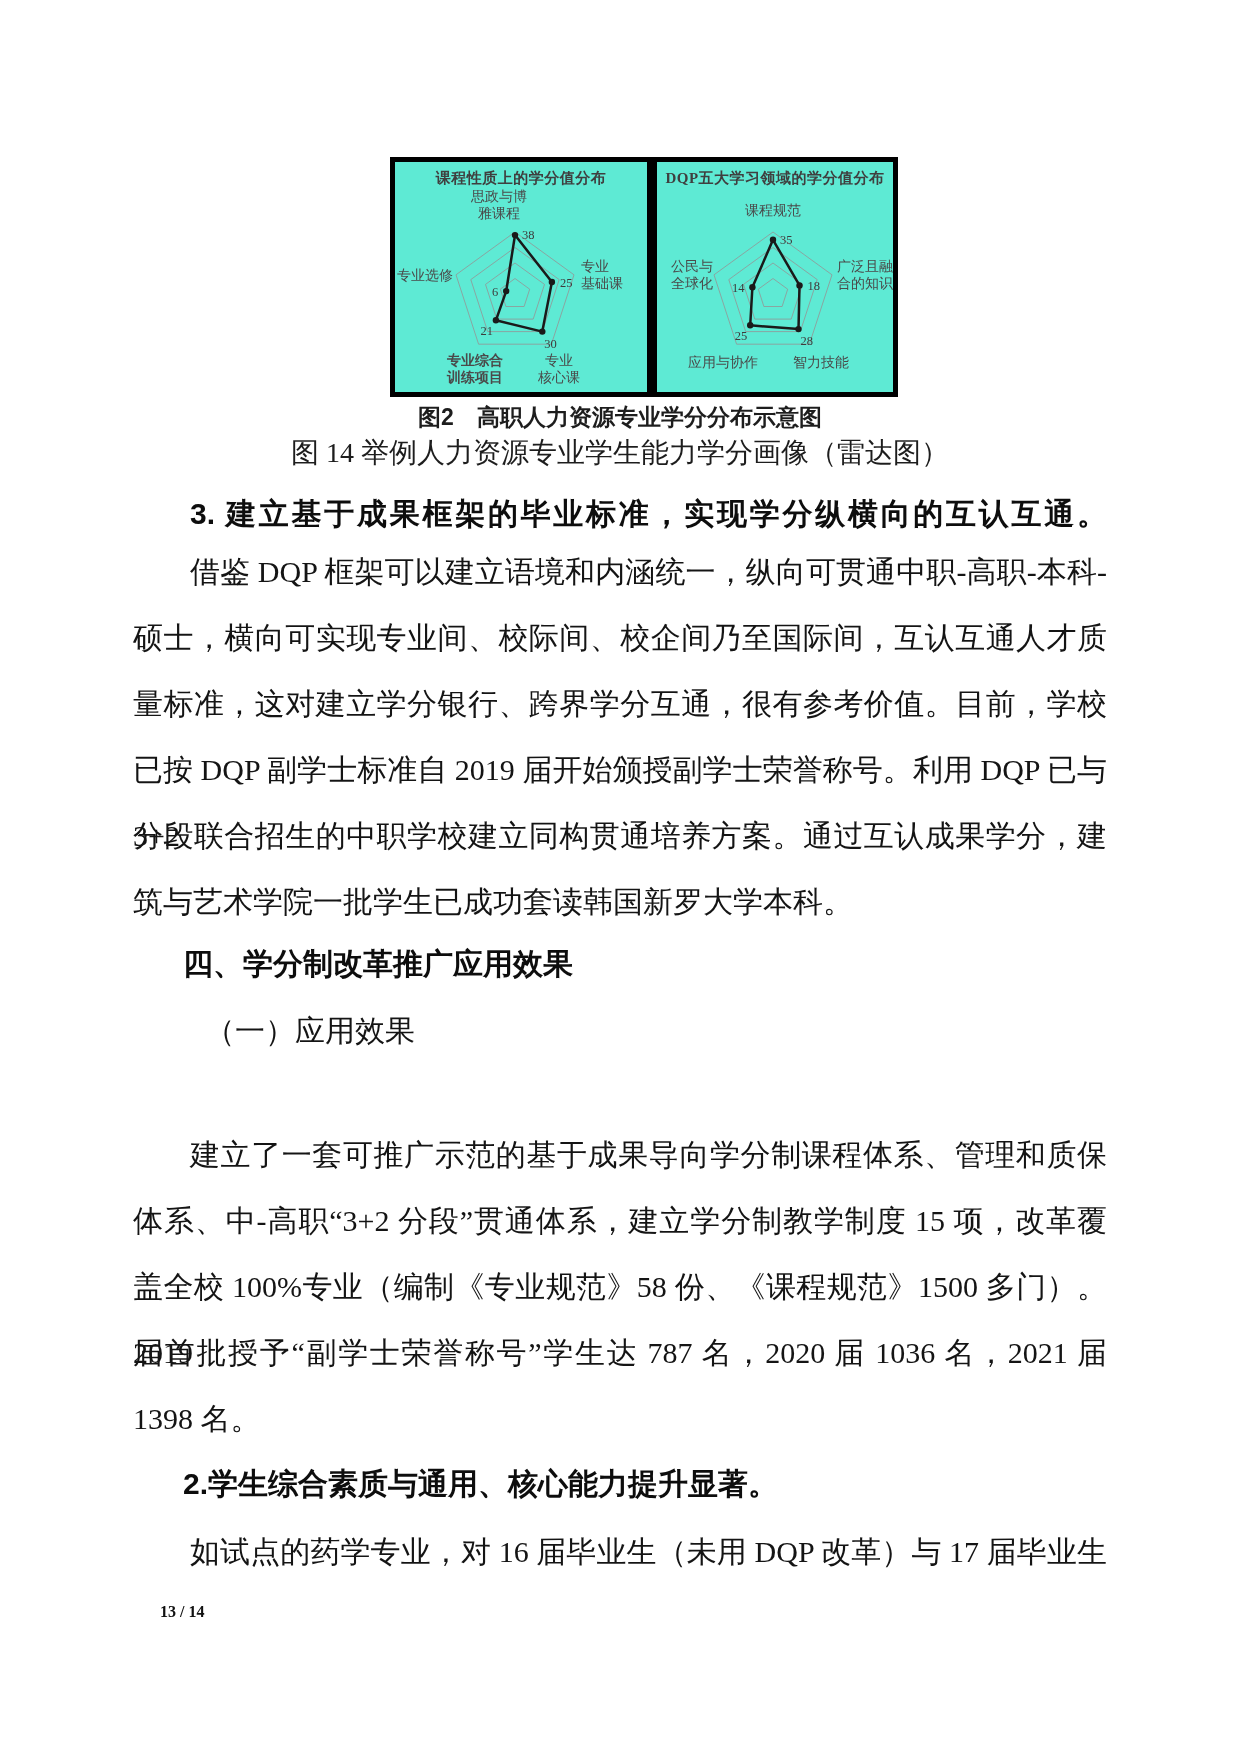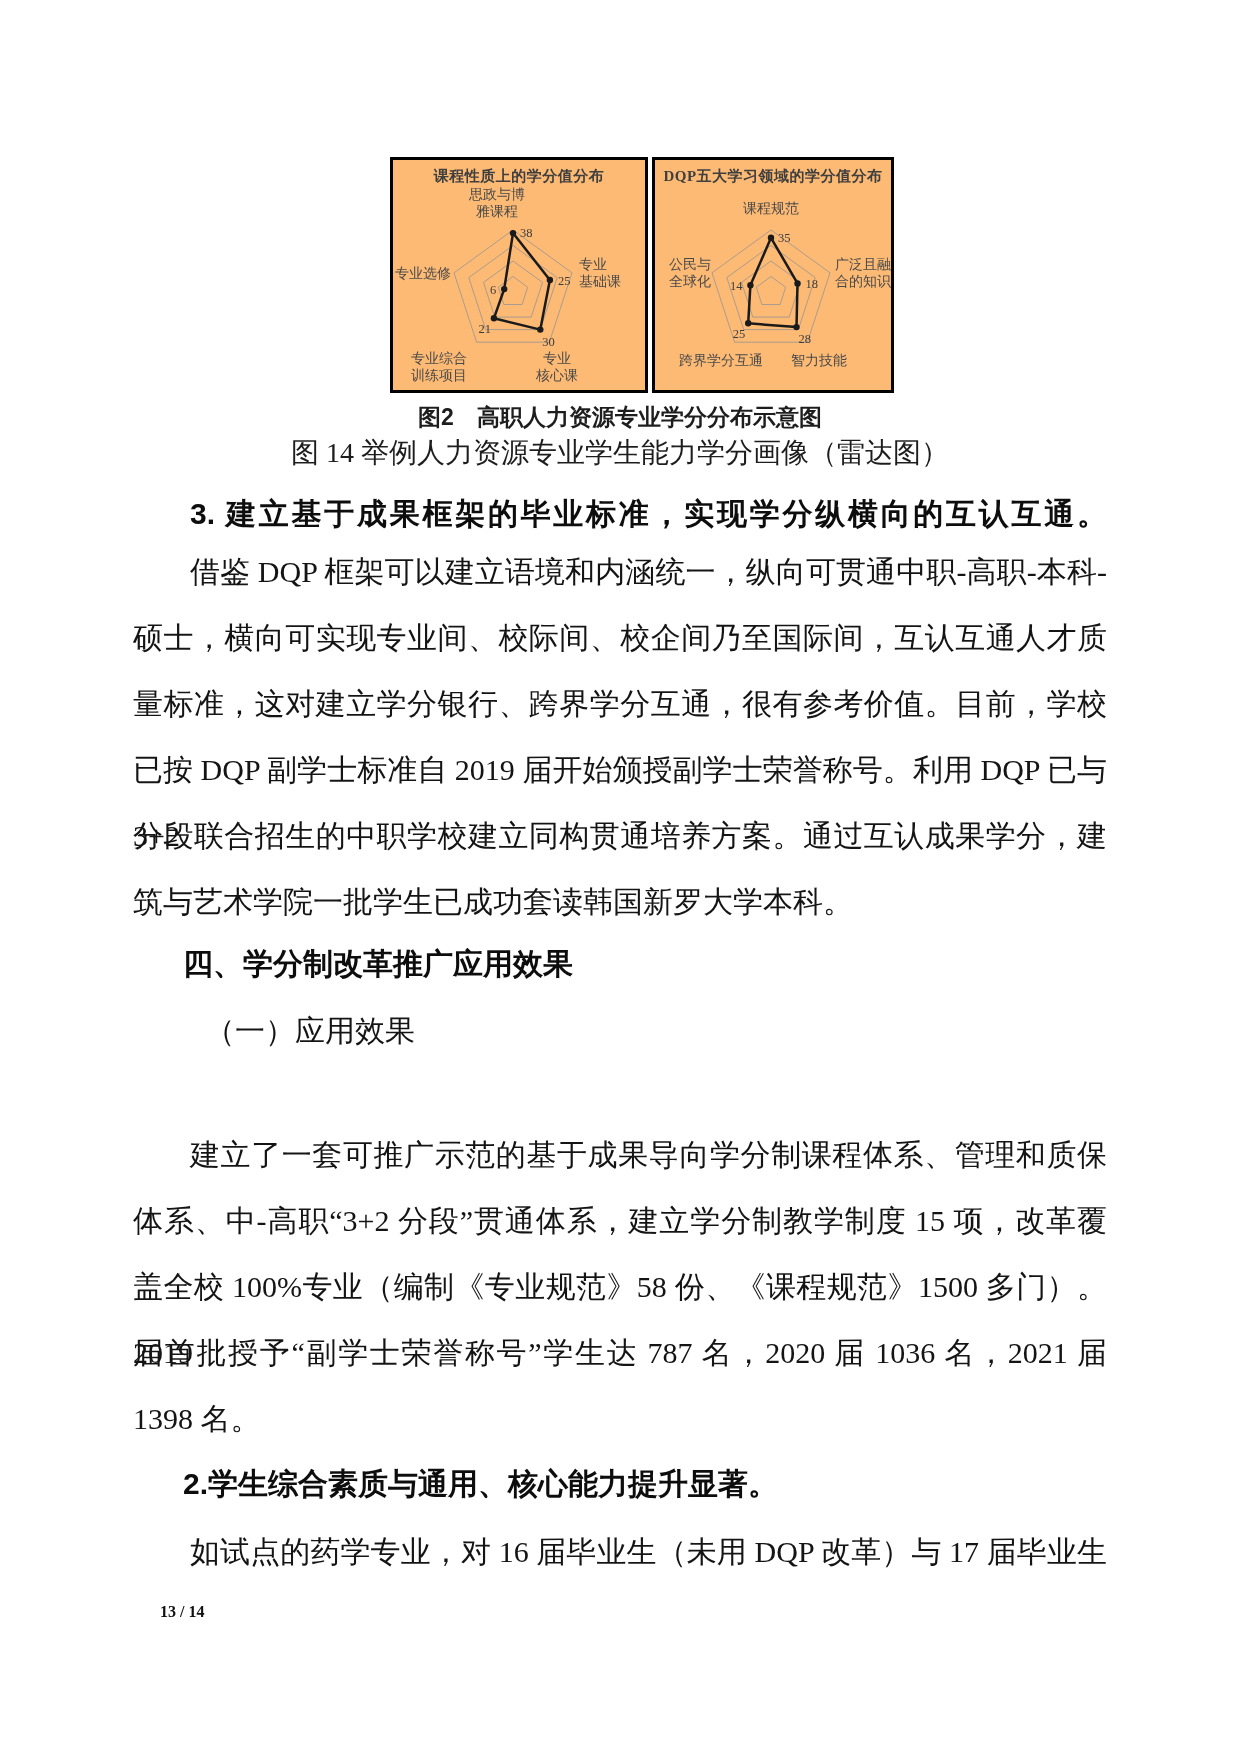--- a/index.html
+++ b/index.html
@@ -1,34 +1,34 @@
 <!DOCTYPE html>
 <html><head>
 <meta charset="utf-8">
 <style>
   html,body{margin:0;padding:0;background:#e8e8e8;}
   .page{position:relative;width:1240px;height:1753px;background:#ffffff;margin:0 auto;
         font-family:"Liberation Serif","DejaVu Serif",serif;color:#141414;overflow:hidden;}
 
   
-  .panel{position:absolute;top:157px;height:230px;border:3px solid #000000;background:#fdba74;}
+  .panel{position:absolute;top:157px;height:230px;border:5px solid #000000;background:#5eead4;}
   .panel-l{left:390px;width:252px;}
   .panel-r{left:652px;width:236px;}
   .ptitle{position:absolute;top:7px;left:0;right:0;text-align:center;
           font-size:15px;font-weight:bold;color:#3f3f3f;letter-spacing:.5px;}
   .radar{position:absolute;left:0;top:0;width:100%;height:100%;}
   .ring{fill:none;stroke:#949494;stroke-width:.8;}
   .dpoly{fill:none;stroke:#1a1a1a;stroke-width:2.5;stroke-linejoin:round;}
   .dot{fill:#1a1a1a;}
   .vlabel{font-size:12.5px;fill:#3d3d3d;font-family:"Liberation Serif",serif;}
   .ax{position:absolute;font-size:14px;line-height:17px;color:#4a4a4a;white-space:pre-line;}
   .panel-l .axt {left:44px; width:120px;top:26px; text-align:center;}
   .panel-l .axr {left:186px;width:62px; top:96px;}
   .panel-l .axl {left:2px;  width:56px; top:105px;text-align:right;}
-  .panel-l .axbl{left:18px; width:124px;top:190px;}
+  .panel-l .axbl{left:18px; width:124px;top:190px;text-align:center;font-weight:bold;}
   .panel-l .axbr{left:102px;width:124px;top:190px;text-align:center;}
   .panel-r .axt {left:56px; width:120px;top:40px; text-align:center;}
   .panel-r .axr {left:180px;width:56px; top:96px;}
   .panel-r .axl {left:2px;  width:54px; top:96px; text-align:right;}
   .panel-r .axbl{left:0px;  width:132px;top:192px;text-align:center;}
   .panel-r .axbr{left:104px;width:120px;top:192px;text-align:center;}
 
   
   .cap1{position:absolute;left:0;width:1240px;top:402px;text-align:center;
         font-family:"Liberation Sans","DejaVu Sans",sans-serif;font-weight:bold;
@@ -98,21 +98,21 @@
         <text x="143.5" y="183.1" text-anchor="start" class="vlabel">28</text>
         <circle cx="93.2" cy="163.3" r="3.2" class="dot"></circle>
         <text x="90.2" y="178.3" text-anchor="end" class="vlabel">25</text>
         <circle cx="95.4" cy="125.3" r="3.2" class="dot"></circle>
         <text x="87.4" y="130.3" text-anchor="end" class="vlabel">14</text>
       </svg>
     <div class="ax axt">课程规范</div>
     <div class="ax axr">广泛且融
 合的知识</div>
     <div class="ax axbr">智力技能</div>
-    <div class="ax axbl">跨界学分互通</div>
+    <div class="ax axbl">应用与协作</div>
     <div class="ax axl">公民与
 全球化</div>
   </div>
 
   <div class="cap1">图2　高职人力资源专业学分分布示意图</div>
   <div class="cap2">图 14 举例人力资源专业学生能力学分画像（雷达图）</div>
 
   <div class="blk" style="top:482px">
     <div class="hln hsans j ind">3. 建立基于成果框架的毕业标准，实现学分纵横向的互认互通。</div>
   </div>

